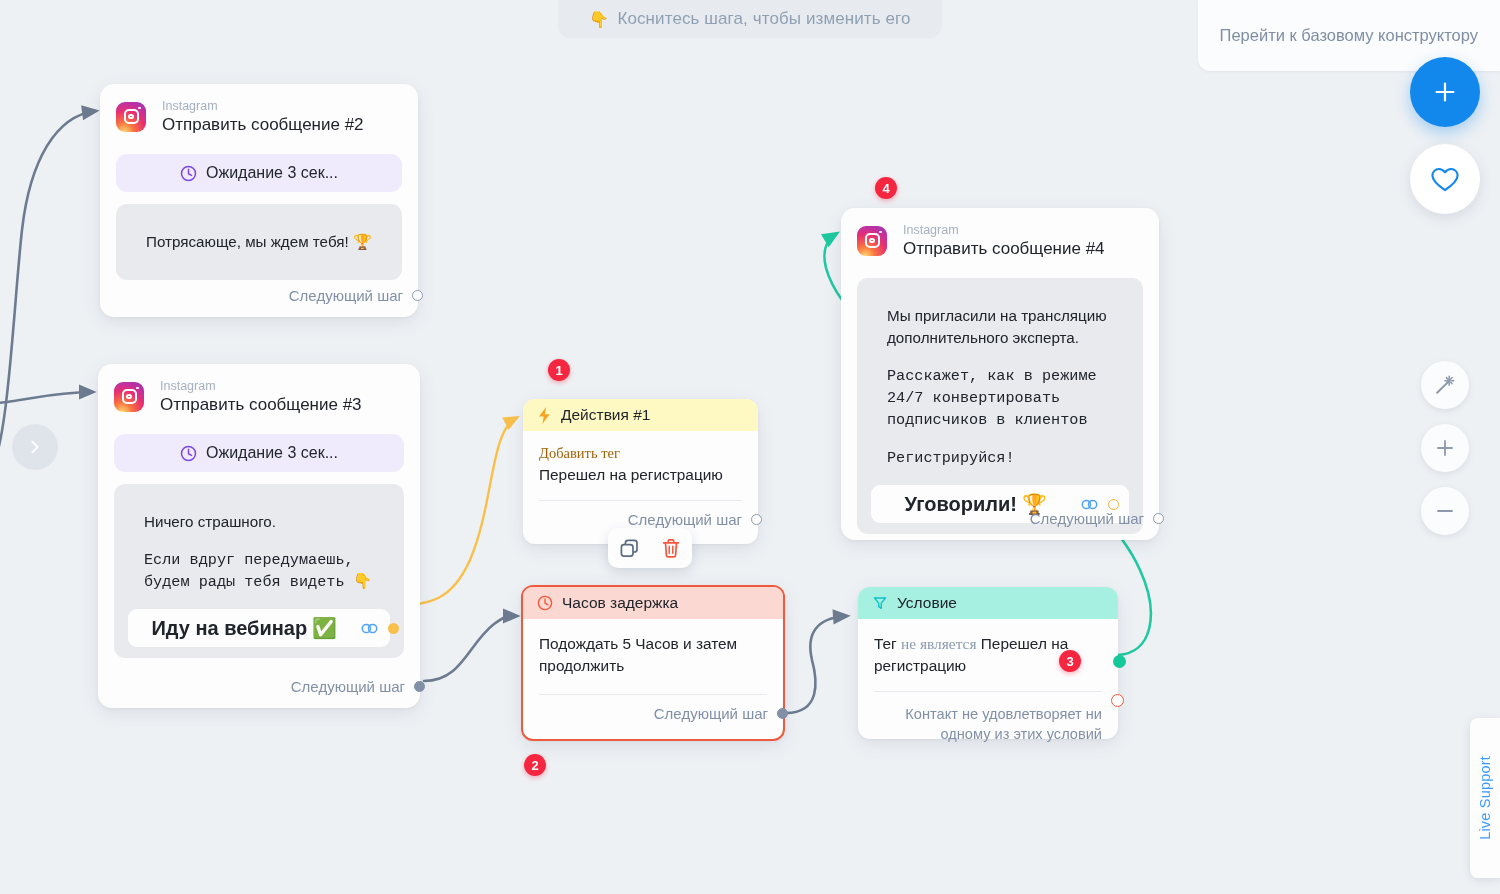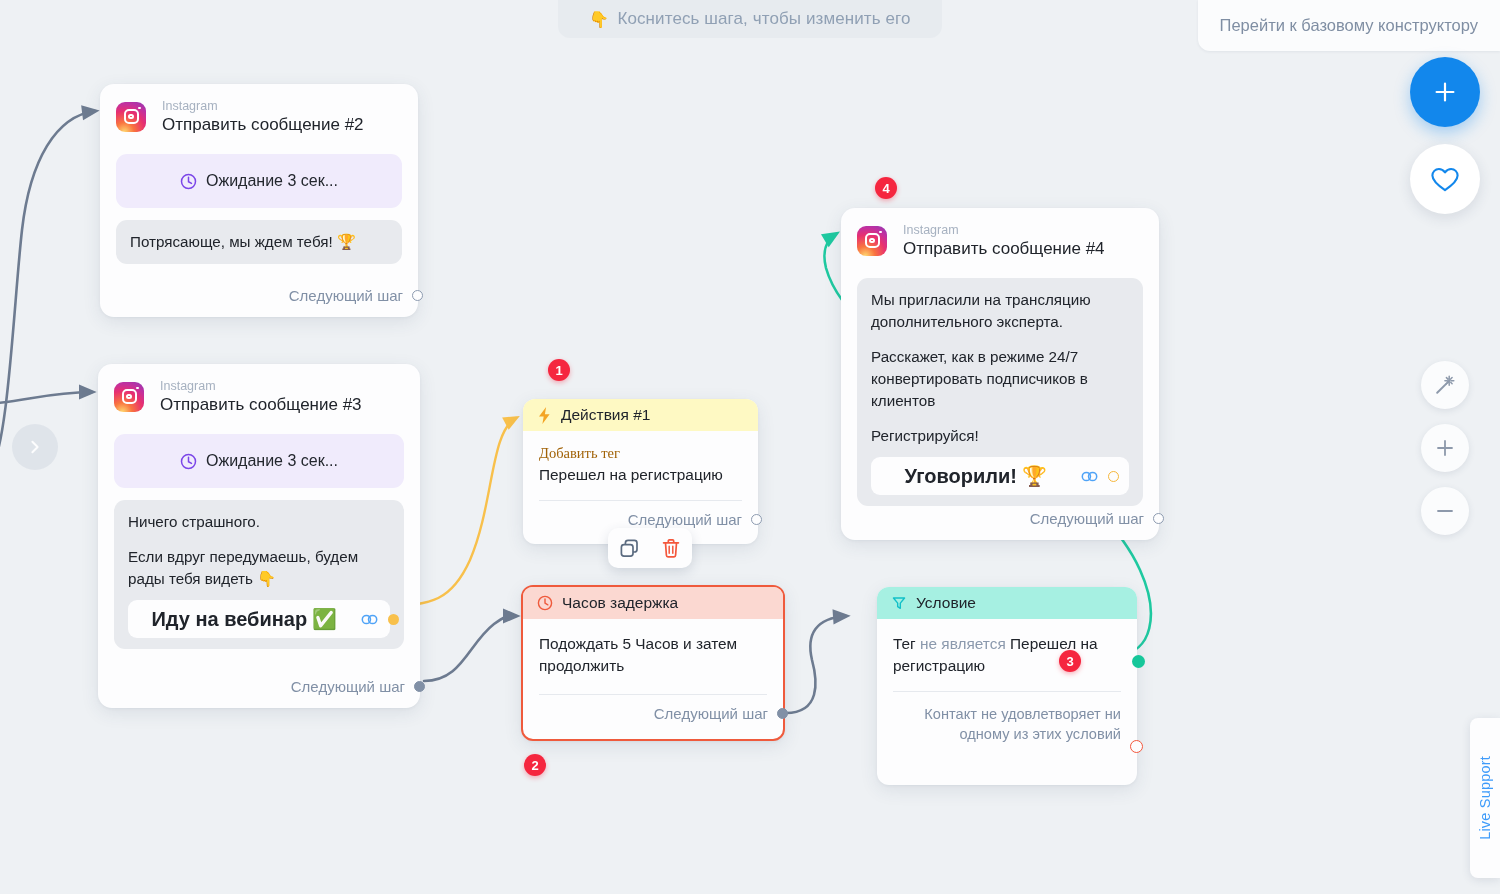--- a/index.html
+++ b/index.html
@@ -14,21 +14,21 @@
 
   
   .hint-pill{
     position:absolute;left:558px;top:0;width:384px;height:38px;
     background:#e7ebef;border-radius:0 0 12px 12px;
     display:flex;align-items:center;justify-content:center;gap:8px;
     color:#90a0b4;font-size:17px;letter-spacing:.1px;
   }
   .hint-pill .emoji{font-size:16px;}
   .top-right-btn{
-    position:absolute;right:0;top:0;height:47px;padding:2px 22px;
+    position:absolute;right:0;top:0;height:47px;padding:12px 22px;
     background:#fbfcfd;border-radius:0 0 0 12px;
     display:flex;align-items:center;justify-content:center;
     color:#7f8ea3;font-size:16.5px;white-space:nowrap;
     box-shadow:0 1px 3px rgba(40,60,90,.07);
   }
 
   
   .fab{position:absolute;border-radius:50%;display:flex;align-items:center;justify-content:center;}
   .fab-add{left:1410px;top:57px;width:70px;height:70px;background:#1287ec;
            box-shadow:0 6px 16px rgba(18,135,236,.34);}
@@ -65,28 +65,28 @@
   .ig-logo::before{content:"";position:absolute;left:7.5px;top:7.5px;width:15px;height:15px;
     border:2.2px solid #fff;border-radius:5px;box-sizing:border-box;}
   .ig-logo::after{content:"";position:absolute;left:12.4px;top:12.4px;width:5.2px;height:5.2px;
     border:2.1px solid #fff;border-radius:50%;box-sizing:border-box;}
   .ig-dot{position:absolute;right:5.2px;top:5.2px;width:2.6px;height:2.6px;background:#fff;border-radius:50%;}
   .ig-meta{display:flex;flex-direction:column;line-height:1.12;}
   .ig-meta .src{color:#a6b1c0;font-size:12.5px;}
   .ig-meta .ttl{color:#20242b;font-size:17px;margin-top:2px;}
 
   .wait-chip{
-    margin:12px 16px 0 16px;background:#f0ebfc;border-radius:11px;height:54px;
+    margin:12px 16px 0 16px;background:#f0ebfc;border-radius:11px;height:38px;
     display:flex;align-items:center;justify-content:center;gap:9px;
     color:#23272e;font-size:16px;
   }
   .bubble{margin:12px 16px 0 16px;background:#e8eaee;border-radius:11px;
     padding:11px 14px;color:#20242b;font-size:15.2px;line-height:1.45;}
-  .bubble p{margin:0;}
-  .bubble p + p{margin-top:13px;}
+  .bubble p{margin:16px;}
+  .bubble p + p{margin-top:13px;font-family:Liberation Mono, monospace;}
   .btn-row{
     margin-top:10px;background:#fdfdfe;border-radius:9px;height:38px;
     display:flex;align-items:center;padding:0 10px;gap:10px;
   }
   .btn-row .lbl{flex:1;text-align:center;font-size:20px;font-weight:bold;color:#20242b;}
   .next-row{display:flex;align-items:center;justify-content:flex-end;gap:9px;
     padding:0 16px 13px 16px;color:#8190a6;font-size:15px;}
   .port{width:11px;height:11px;border-radius:50%;box-sizing:border-box;flex:none;
         margin-right:-21px;}
   .port-empty{border:1.8px solid #8d9bb0;background:#fdfdfe;}
@@ -109,24 +109,24 @@
   .typed-body .line2{color:#20242b;font-size:15.4px;margin-top:2px;line-height:1.4;}
   .divider{height:1px;background:#e6e9ee;margin:14px 16px 0 16px;}
   .typed-next{display:flex;align-items:center;justify-content:flex-end;gap:9px;
     padding:10px 16px 11px 16px;color:#8190a6;font-size:15px;}
 
   #node-action{left:523px;top:399px;width:235px;height:145px;}
   #node-action .typed-head{background:#fef9c3;}
   #node-delay{left:521px;top:585px;width:260px;height:152px;
               border:2px solid #ef5a3c;border-radius:12px;}
   #node-delay .typed-head{background:#fbd8d1;border-radius:9px 9px 0 0;}
-  #node-cond{left:877px;top:587px;width:260px;height:198px;}
+  #node-cond{left:858px;top:587px;width:260px;height:152px;}
   #node-cond .typed-head{background:#a6f0e2;}
   .cond-row1{padding:14px 16px 0 16px;color:#20242b;font-size:15.4px;line-height:1.42;}
-  .cond-row1 .muted{color:#8b99ad;}
+  .cond-row1 .muted{color:#8b99ad;font-family:Liberation Serif, serif;}
   .cond-row2{padding:12px 16px 0 16px;color:#8190a6;font-size:14.6px;line-height:1.42;text-align:right;}
 
   
   .badge{position:absolute;width:22px;height:22px;border-radius:50%;background:#f5263f;
     color:#fff;font-size:13px;font-weight:bold;display:flex;align-items:center;justify-content:center;
     box-shadow:0 2px 5px rgba(245,38,63,.35);}
   #badge-1{left:548px;top:359px;}
   #badge-2{left:524px;top:754px;}
   #badge-3{left:1059px;top:650px;}
   #badge-4{left:875px;top:177px;}

